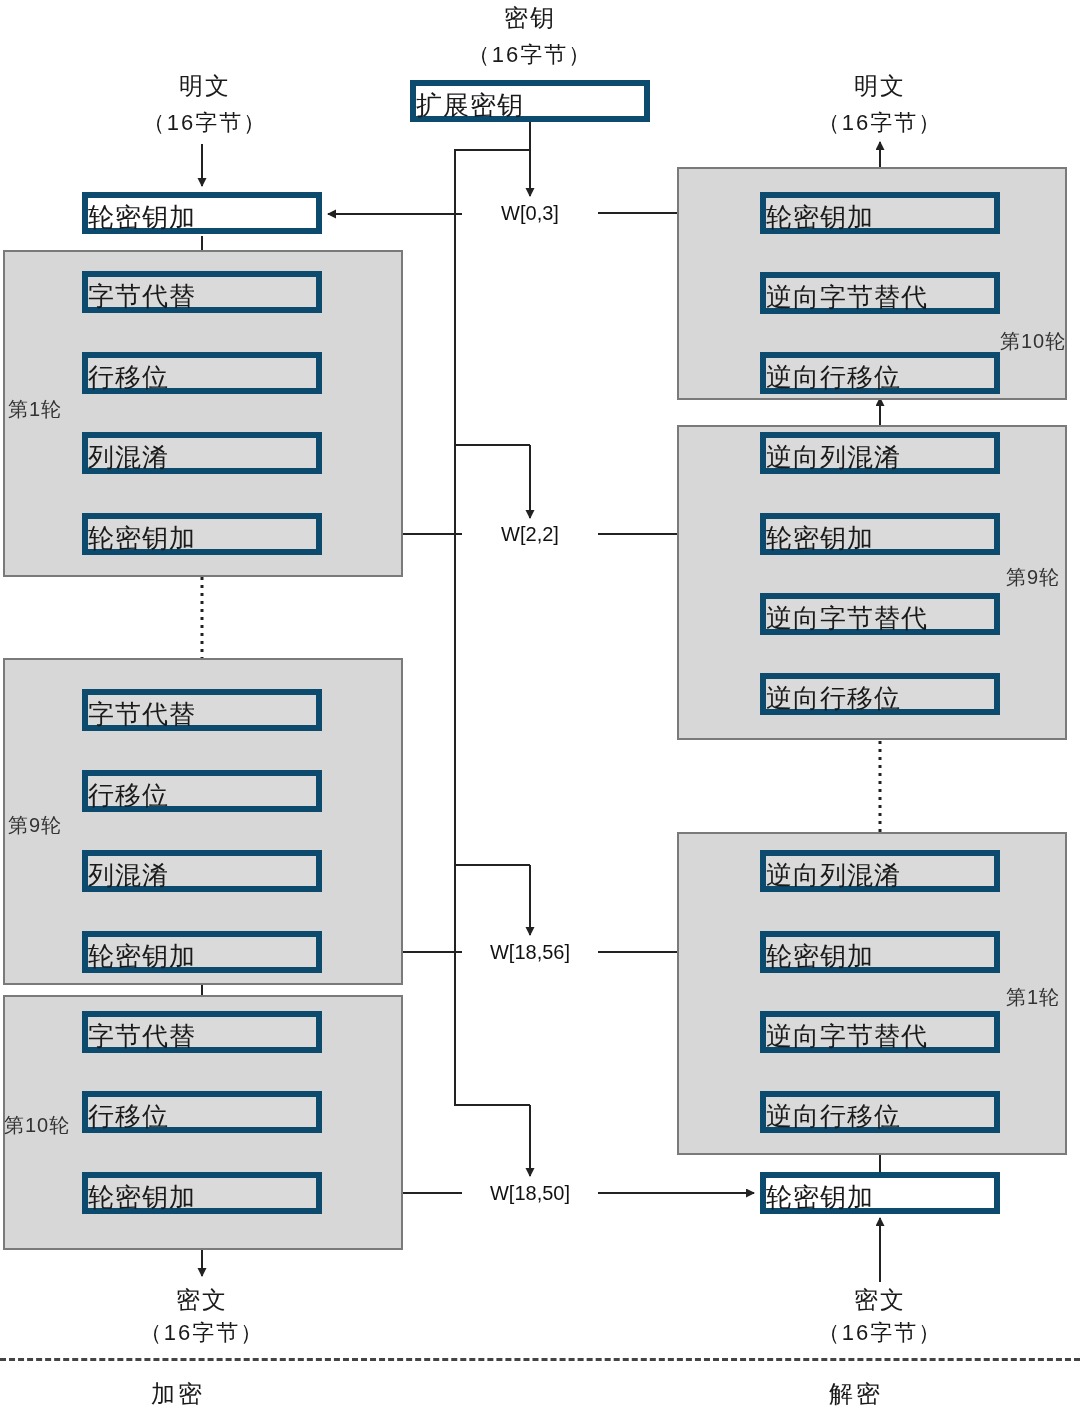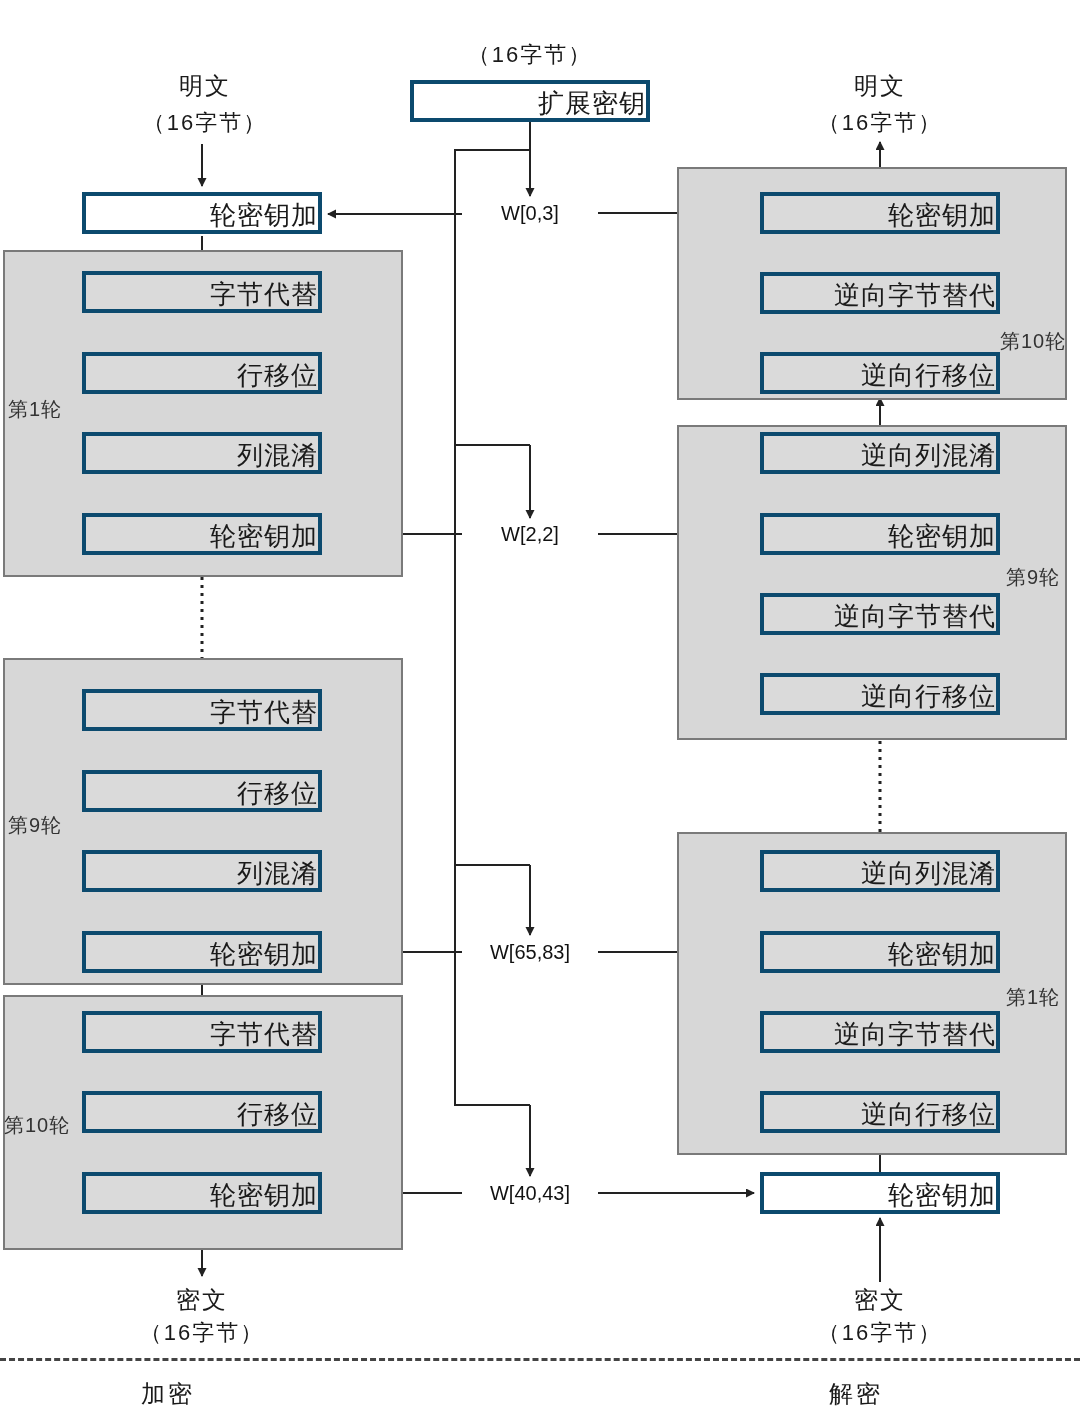--- a/index.html
+++ b/index.html
@@ -7,22 +7,22 @@
     position:relative;width:1080px;height:1428px;background:#fff;
     font-family:"Liberation Sans","DejaVu Sans",sans-serif;color:#1a1a1a;
     overflow:hidden;
   }
   #wires{position:absolute;left:0;top:0;width:1080px;height:1428px;pointer-events:none;}
   .group{
     position:absolute;background:#d7d7d7;border:2px solid #7a7a7a;box-sizing:border-box;
   }
   .box{
     position:absolute;width:240px;height:42px;box-sizing:border-box;
-    background:#dadada;border:4px solid #0c4a6e;
-    text-align:right;line-height:38px;font-size:26px;letter-spacing:1px;
+    background:#dadada;border:6px solid #0c4a6e;
+    text-align:left;line-height:38px;font-size:26px;letter-spacing:1px;
   }
   .box.white{background:#ffffff;}
   .io-label{
     position:absolute;width:220px;text-align:center;font-size:24px;letter-spacing:2px;
   }
   .io-sub{font-size:22px;}
   .round-label{
     position:absolute;font-size:20px;color:#333;letter-spacing:1px;white-space:nowrap;
   }
   .wlabel{
@@ -92,20 +92,21 @@
     <line x1="462" y1="214" x2="328" y2="214" marker-end="url(#ah)"></line>
     <line x1="598" y1="213" x2="754" y2="213" marker-end="url(#ah)"></line>
     <line x1="462" y1="534" x2="328" y2="534" marker-end="url(#ah)"></line>
     <line x1="598" y1="534" x2="754" y2="534" marker-end="url(#ah)"></line>
     <line x1="462" y1="952" x2="328" y2="952" marker-end="url(#ah)"></line>
     <line x1="598" y1="952" x2="754" y2="952" marker-end="url(#ah)"></line>
     <line x1="462" y1="1193" x2="328" y2="1193" marker-end="url(#ah)"></line>
     <line x1="598" y1="1193" x2="754" y2="1193" marker-end="url(#ah)"></line>
   </svg>
 
+  <div class="io-label" style="left:420px;top:2px;">密钥</div>
   <div class="io-label io-sub" style="left:420px;top:40px;">（16字节）</div>
   <div class="box white" style="left:410px;top:80px;">扩展密钥</div>
 
   <div class="io-label" style="left:95px;top:70px;">明文</div>
   <div class="io-label io-sub" style="left:95px;top:108px;">（16字节）</div>
 
   <div class="box white" style="left:82px;top:192px;">轮密钥加</div>
 
   <div class="group" style="left:3px;top:250px;width:400px;height:327px;"></div>
   <div class="round-label" style="left:8px;top:396px;">第1轮</div>
@@ -153,20 +154,20 @@
   <div class="box" style="left:760px;top:1011px;">逆向字节替代</div>
   <div class="box" style="left:760px;top:1091px;">逆向行移位</div>
 
   <div class="box white" style="left:760px;top:1172px;">轮密钥加</div>
 
   <div class="io-label" style="left:770px;top:1284px;">密文</div>
   <div class="io-label io-sub" style="left:770px;top:1318px;">（16字节）</div>
 
   <div class="wlabel" style="left:460px;top:202px;text-align:center;">W[0,3]</div>
   <div class="wlabel" style="left:460px;top:523px;">W[2,2]</div>
-  <div class="wlabel" style="left:460px;top:941px;">W[65,83]</div>
-  <div class="wlabel" style="left:460px;top:1182px;">W[40,43]</div>
+  <div class="wlabel" style="left:460px;top:941px;">W[18,56]</div>
+  <div class="wlabel" style="left:460px;top:1182px;">W[18,50]</div>
 
   <div class="divider"></div>
-  <div class="footer-label" style="left:88px;top:1378px;">加密</div>
+  <div class="footer-label" style="left:98px;top:1378px;">加密</div>
   <div class="footer-label" style="left:776px;top:1378px;">解密</div>
 
 </div>
 
 </body></html>

